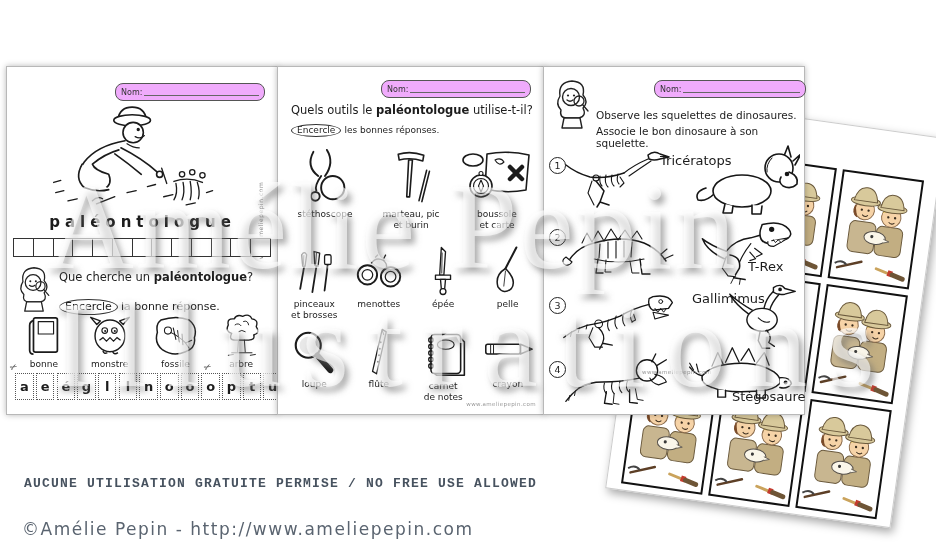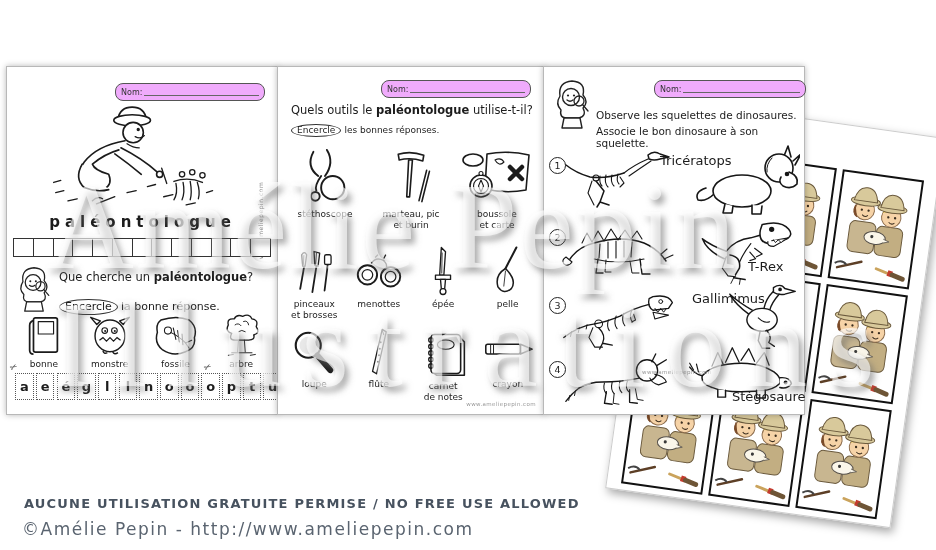--- a/index.html
+++ b/index.html
@@ -43,21 +43,21 @@
   .cards{position:absolute;left:14px;top:44px;display:grid;grid-template-columns:repeat(3,82px);
          grid-auto-rows:110px;gap:6px;}
   .card{border:2px solid #111;background:#fff;overflow:hidden;}
   .card svg{width:100%;height:100%;display:block;}
   
   .wm{position:absolute;z-index:4;font-family:"Liberation Serif","DejaVu Serif",serif;
       color:rgba(255,255,255,.62);text-shadow:4px 5px 6px rgba(105,105,105,.55);
       pointer-events:none;white-space:nowrap;line-height:1;}
   .wm1{left:46px;top:166px;font-size:122px;letter-spacing:2px;text-align:center;}
   .wm2{left:52px;top:284px;font-size:122px;letter-spacing:20px;}
-  .f1{position:absolute;left:24px;top:496px;font-size:13px;font-weight:bold;letter-spacing:1.2px;color:#47525f;}
+  .f1{position:absolute;left:24px;top:476px;font-size:13px;font-weight:bold;letter-spacing:1.2px;color:#47525f;font-family:Liberation Mono, monospace;}
   .f2{position:absolute;left:22px;top:519px;font-size:17px;letter-spacing:1.5px;color:#5a6470;}
   svg.icon{display:block;margin:0 auto;}
   .z2{z-index:2;}
 </style>
 </head>
 <body>
 
 <div class="stage">
 
   <svg width="0" height="0" style="position:absolute">

